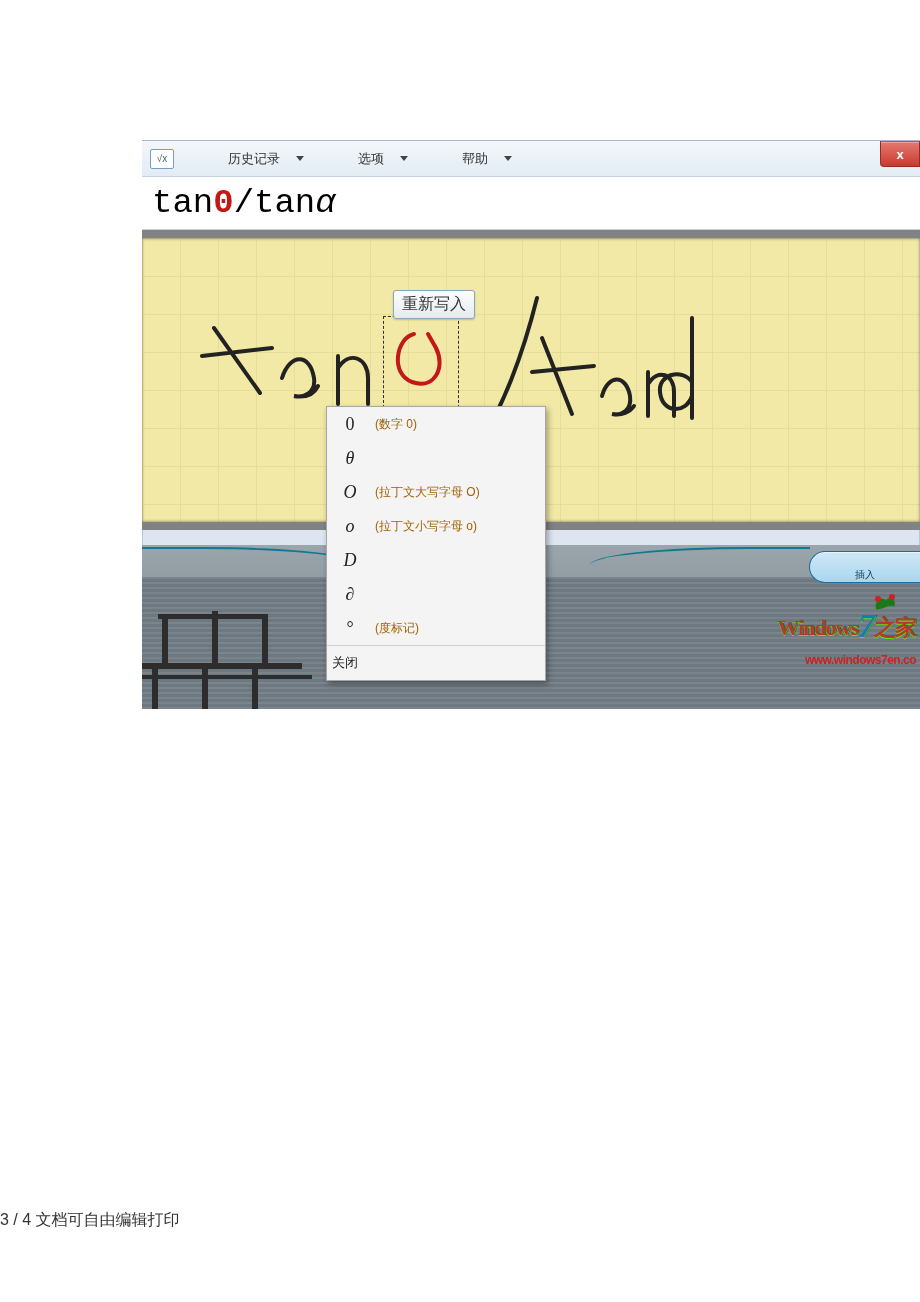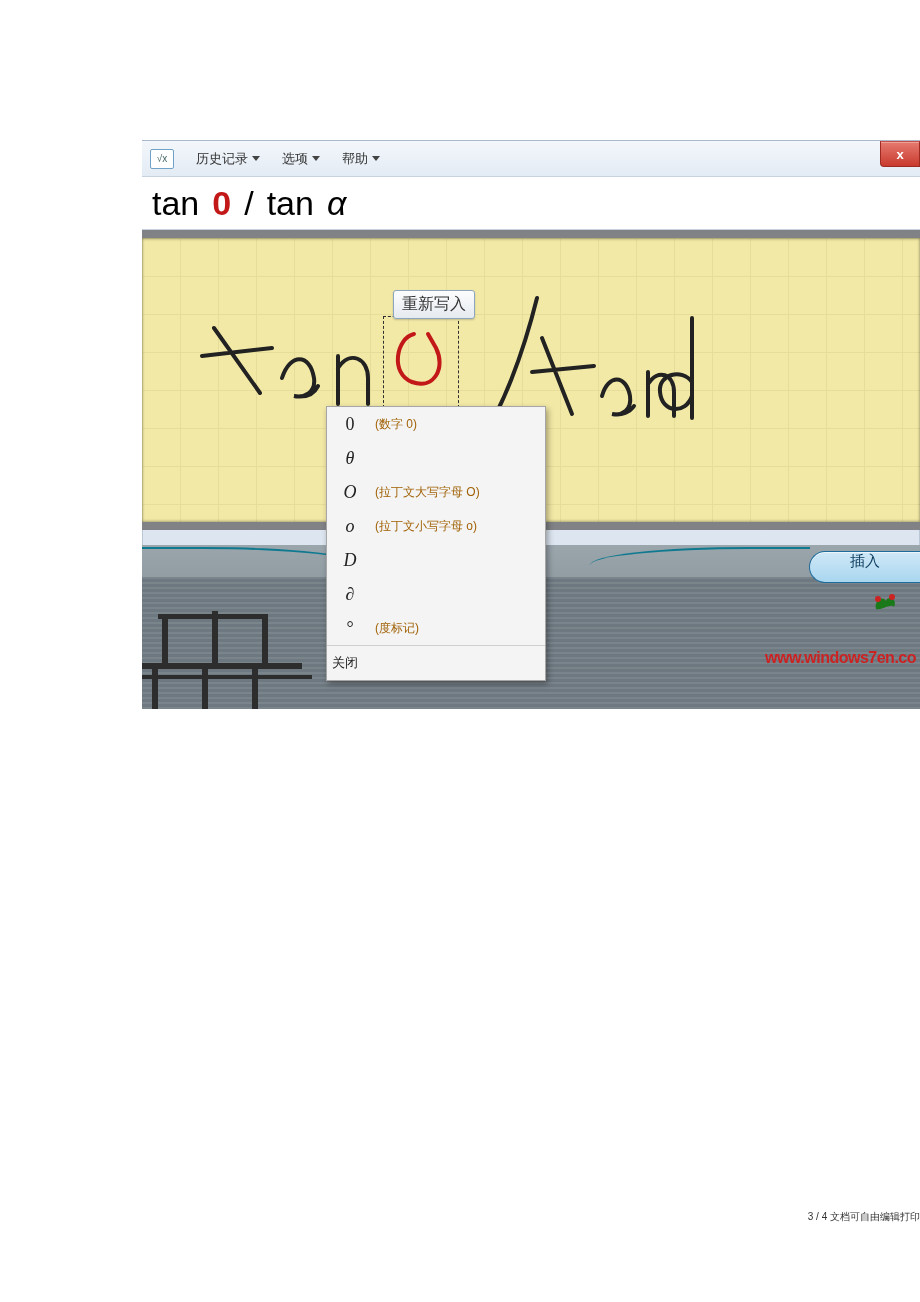--- a/index.html
+++ b/index.html
@@ -34,44 +34,43 @@
     position: relative;
   }
   .app-icon {
     width: 22px;
     height: 18px;
     border: 1px solid #6fa1c9;
     background: #fff;
     display:flex;align-items:center;justify-content:center;
     font-size:10px;color:#466; border-radius:2px;
   }
-  .menu-item { display:flex; align-items:center; gap:4px; cursor:default;}
+  .menu-item { display:flex; align-items:center; gap:16px; cursor:default;margin-left:32px;}
   .dd { width:0;height:0;border-left:4px solid transparent;border-right:4px solid transparent;border-top:5px solid #444;}
   .close-btn {
     position:absolute; right:0; top:0;
     width:38px; height:24px;
     background: linear-gradient(#e67a6f,#c93a2e);
     border:1px solid #9e2b22;
     border-top-color:#c35249;
     border-bottom-left-radius:4px;
     color:#fff; font-weight:bold;
     display:flex;align-items:center;justify-content:center;
     font-size:13px;
     box-shadow: inset 0 1px 0 rgba(255,255,255,.3);
   }
   .formula-bar {
     height: 52px;
     background:#fff;
     border-top:1px solid #c6d2df;
     border-bottom:1px solid #c6d2df;
     padding-left:10px;
     display:flex;align-items:center;
-    font-family: Liberation Sans, sans-serif;
+    font-family: Liberation Mono, monospace;
     font-size: 34px;
-    gap: 13px;
   }
   .formula-bar .zero { color:#c31818; font-weight:bold; }
   .formula-bar .alpha { font-style: italic; }
   .canvas-wrap {
     position:relative;
     height: 300px;
     background: #808285;
   }
   .canvas {
     position:absolute; left:0; right:0; top:8px; bottom:8px;
@@ -143,22 +142,22 @@
   }
   .dock .plank { position:absolute; background:#2d2d2d;}
   .insert-bar {
     position:absolute; right:0; top:6px;
     width:110px; height:30px;
     background: linear-gradient(#cfe8f7,#a9d6ef);
     border:1px solid #1f6b9a;
     border-right:none;
     border-top-left-radius:16px;
     border-bottom-left-radius:16px;
-    display:flex;align-items:flex-start;justify-content:center;
-    color:#0b3b5c; font-size:15px;
+    display:flex;align-items:flex-end;justify-content:center;
+    color:#0b3b5c; font-size:10px;
     box-shadow: inset 0 1px 0 rgba(255,255,255,.6);
   }
   .curve-left, .curve-right {
     position:absolute; top:2px;
     width:220px; height:20px;
     border-top:2px solid #0e798f;
     border-radius: 0 0 160px 160px / 0 0 20px 20px;
     transform: rotate(0deg);
   }
   .curve-left { left:0; border-top-left-radius:0; border-radius: 0 160px 0 0 / 0 18px 0 0;}
@@ -167,31 +166,31 @@
     position:absolute; right:4px; bottom:66px;
     font-family: "Segoe Script","Comic Sans MS",cursive;
     font-size:22px; color:#b33; font-weight:bold;
     text-shadow:0 1px 0 #5e0, 1px 0 0 #072;
     letter-spacing:-1px;
   }
   .watermark1 .seven { font-size:34px; color:#1b7ab6; font-style:italic; position:relative; top:2px;}
   .watermark2 {
     position:absolute; right:4px; bottom:42px;
     font-family: Arial,sans-serif;
-    font-size:16px; color:#c22; font-weight:bold;
+    font-size:12px; color:#c22; font-weight:bold;
     letter-spacing:-0.5px;
     margin-top:48px;
   }
   .leaves {
     position:absolute; right:22px; bottom:96px; width:26px; height:20px;
   }
   .footer {
     position:absolute; left:0; right:0; top:1210px;
-    text-align:right;
-    font-size:10px; color:#333;
+    text-align:left;
+    font-size:16px; color:#333;
   }
 </style>
 </head>
 <body>
 
 <div class="screenshot">
 
   <div class="toolbar">
     <div class="app-icon">√x</div>
     <div class="menu-item">
@@ -289,20 +288,23 @@
       <div class="plank" style="left:20px;bottom:46px;width:6px;height:44px;"></div>
       <div class="plank" style="left:70px;bottom:46px;width:6px;height:52px;"></div>
       <div class="plank" style="left:120px;bottom:46px;width:6px;height:46px;"></div>
       <div class="plank" style="left:16px;bottom:90px;width:110px;height:5px;"></div>
     </div>
     <svg class="leaves" viewBox="0 0 26 20">
       <path d="M4 16 C2 8 10 2 14 8 C16 2 26 6 22 14 C18 10 10 18 4 16" fill="#1a7a1a"></path>
       <circle cx="6" cy="6" r="3" fill="#c22"></circle>
       <circle cx="20" cy="4" r="3" fill="#c22"></circle>
     </svg>
+    <div class="watermark1">
+      <span>Windows</span><span class="seven">7</span><span>之家</span>
+    </div>
     <div class="watermark2">www.windows7en.co</div>
   </div>
 
 </div>
 
 <div class="footer">
   <span>3</span><span> / </span><span>4</span><span> 文档可自由编辑打印</span>
 </div>
 
 </body></html>

